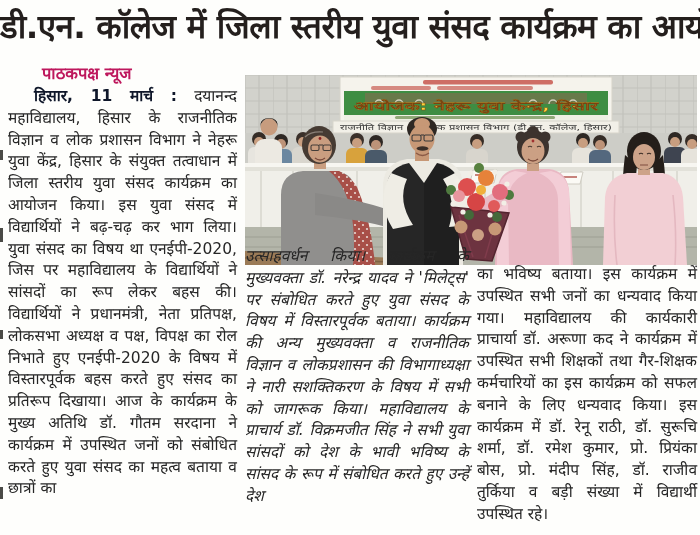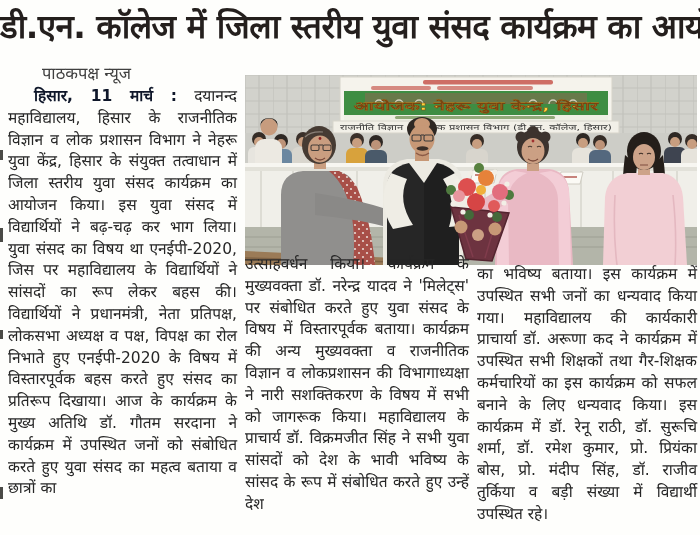--- a/index.html
+++ b/index.html
@@ -12,23 +12,23 @@
     position:absolute;top:7px;left:0;width:700px;margin:0;
     text-align:center;font-size:33px;font-weight:bold;line-height:1.2;
     color:#241f1d;letter-spacing:-0.5px;white-space:nowrap;
   }
   .col{
     position:absolute;text-align:justify;
     font-size:15.5px;line-height:21.8px;color:#262626;
   }
   .col p{margin:0;}
   .col-left{left:8px;top:62px;width:229px;height:473px;}
-  .col-mid{left:245px;top:254px;width:224px;height:271px;}
+  .col-mid{left:245px;top:246px;width:224px;height:271px;font-style:italic;}
   .col-right{left:477px;top:264px;width:220px;height:271px;}
-  .byline{font-weight:normal;font-size:16.5px;color:#404040;padding-left:34px;line-height:24px;}
+  .byline{font-weight:bold;font-size:16.5px;color:#be185d;padding-left:34px;line-height:24px;}
   .lead{text-indent:26px;}
   .lead b{font-weight:bold;color:#0f172a;}
   .photo-fig{position:absolute;left:245px;top:75px;width:460px;height:190px;margin:0;}
   .photo-fig svg{display:block;}
   .scan-mark{position:absolute;left:0;width:3px;background:#4a4a46;}
   .m1{top:150px;height:10px;}
   .m2{top:228px;height:14px;}
   .m3{top:330px;height:9px;}
   .m4{top:487px;height:12px;}
 </style>

